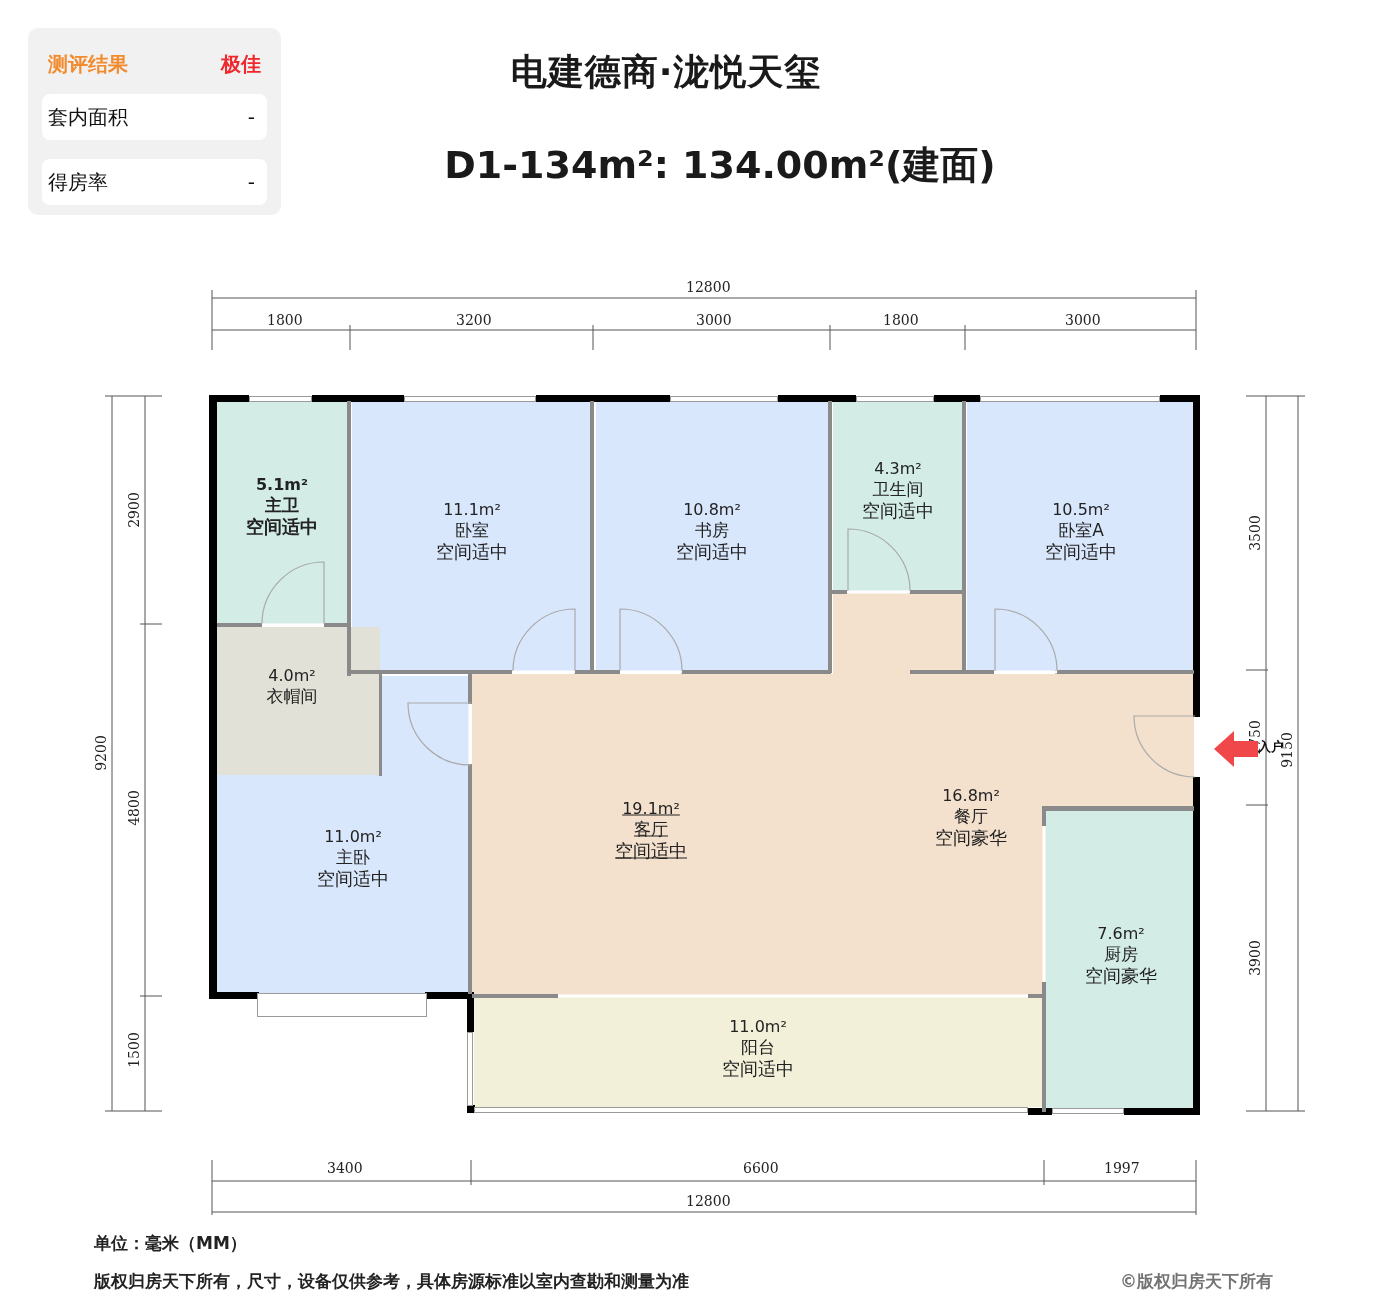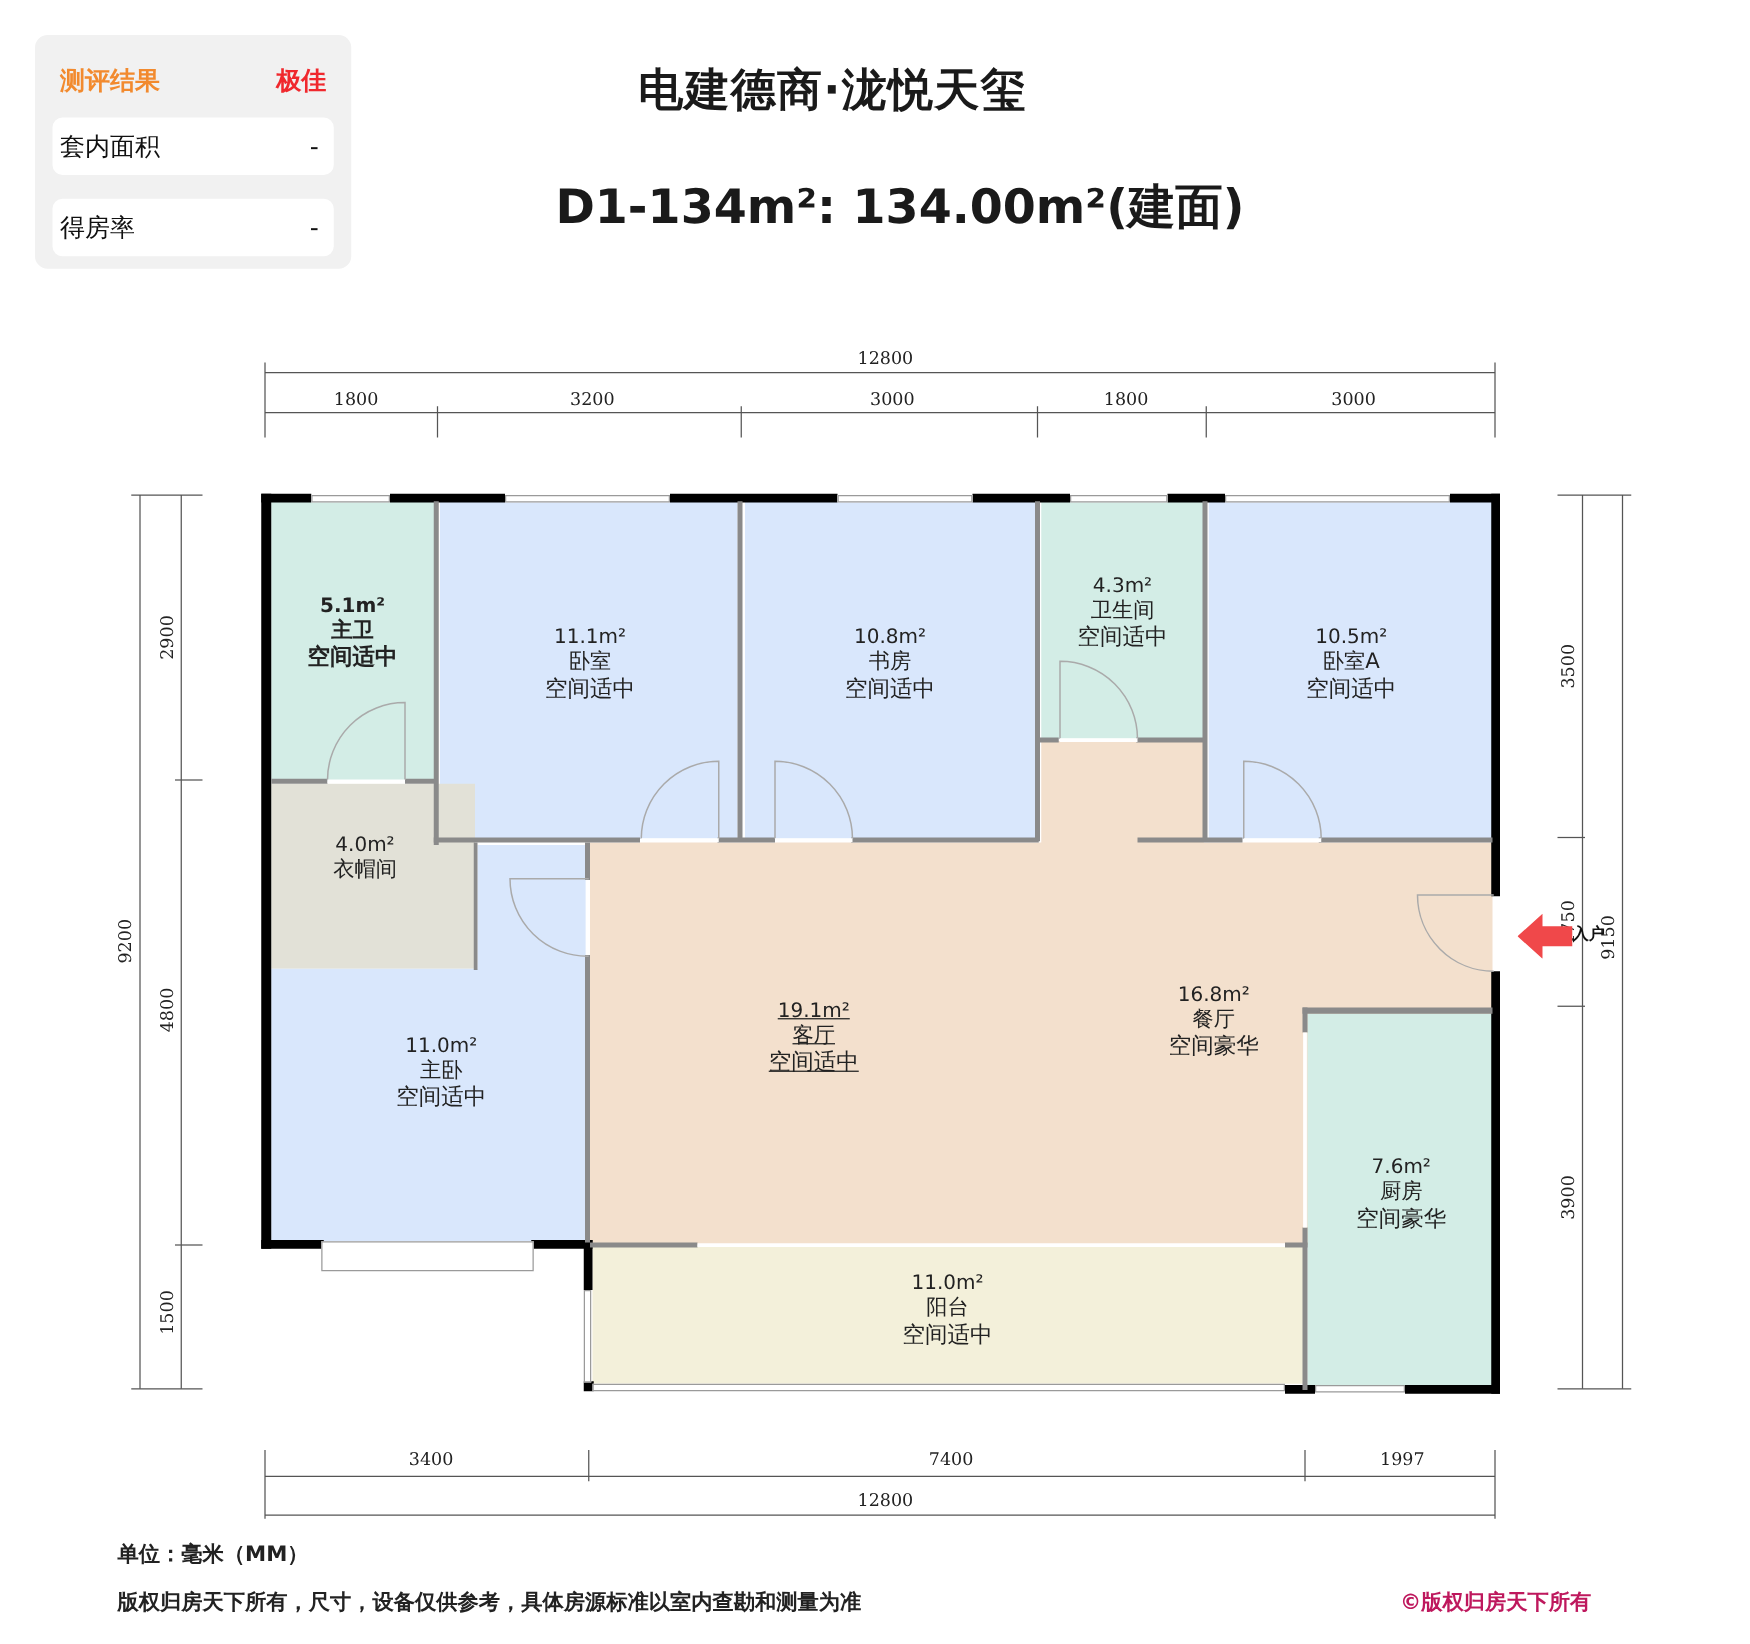--- a/index.html
+++ b/index.html
@@ -40,21 +40,21 @@
 
   .dim { position: absolute; font-family: "DejaVu Serif", "Liberation Serif", serif; font-size: 14px; color: #222; }
   .vtext { position: absolute; font-family: "DejaVu Serif", "Liberation Serif", serif; font-size: 14px;
            color: #222; transform: translate(-50%, -50%) rotate(-90deg); white-space: nowrap; }
 
   .arrow { position: absolute; left: 1214px; top: 731px; width: 44px; height: 36px; }
   .entry { position: absolute; left: 1258px; top: 738px; font-size: 13px; font-weight: bold; color: #111; }
 
   .note1 { position: absolute; left: 94px; top: 1232px; font-size: 17px; font-weight: bold; color: #222; }
   .note2 { position: absolute; left: 94px; top: 1270px; font-size: 17px; font-weight: bold; color: #222; }
-  .copy  { position: absolute; left: 1120px; top: 1270px; font-size: 17px; font-weight: bold; color: #be185d; }
+  .copy  { position: absolute; left: 1120px; top: 1270px; font-size: 17px; font-weight: bold; color: #737373; }
 </style>
 </head>
 <body>
 
 <div class="panel">
   <div class="head">
     <span class="k">测评结果</span>
     <span class="v">极佳</span>
   </div>
   <div class="row r1">
@@ -248,21 +248,21 @@
   </svg>
 
   <div class="dim" style="left:686px;top:279px;">12800</div>
   <div class="dim" style="left:267px;top:312px;">1800</div>
   <div class="dim" style="left:456px;top:312px;">3200</div>
   <div class="dim" style="left:696px;top:312px;">3000</div>
   <div class="dim" style="left:883px;top:312px;">1800</div>
   <div class="dim" style="left:1065px;top:312px;">3000</div>
 
   <div class="dim" style="left:327px;top:1160px;">3400</div>
-  <div class="dim" style="left:743px;top:1160px;">7400</div>
+  <div class="dim" style="left:743px;top:1160px;">6600</div>
   <div class="dim" style="left:1104px;top:1160px;">1997</div>
   <div class="dim" style="left:686px;top:1193px;">12800</div>
 
   <div class="vtext" style="left:101px;top:753px;">9200</div>
   <div class="vtext" style="left:134px;top:510px;">2900</div>
   <div class="vtext" style="left:134px;top:808px;">4800</div>
   <div class="vtext" style="left:134px;top:1050px;">1500</div>
 
   <div class="vtext" style="left:1255px;top:533px;">3500</div>
   <div class="vtext" style="left:1255px;top:738px;">1750</div>

